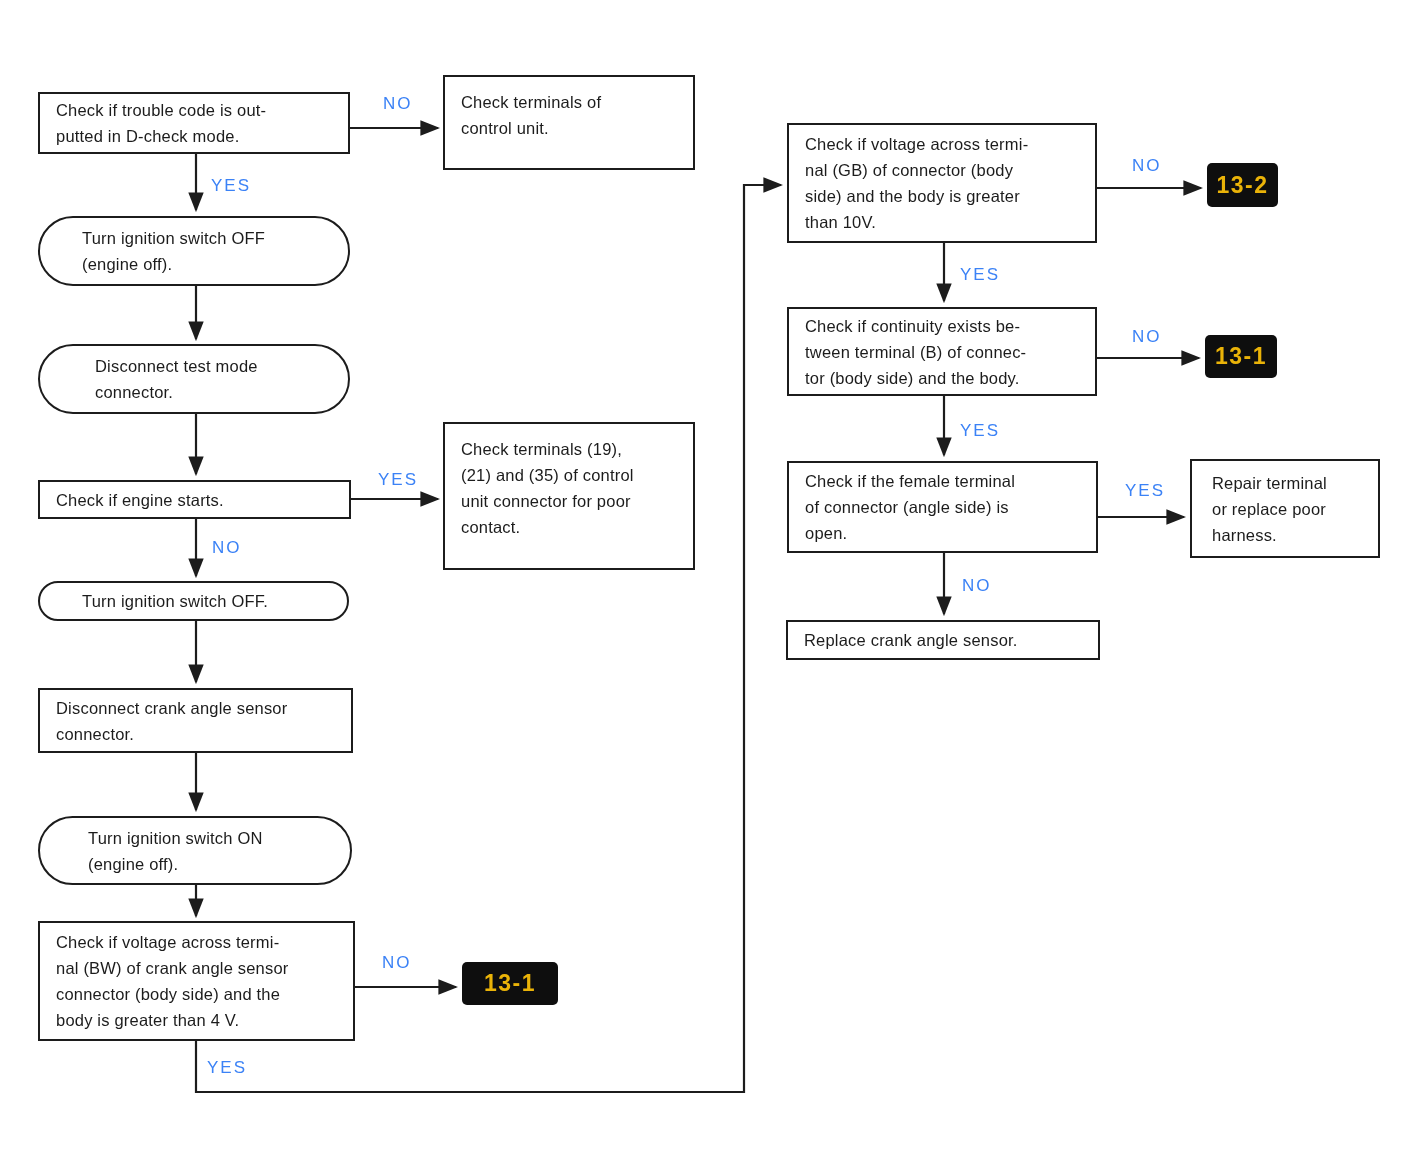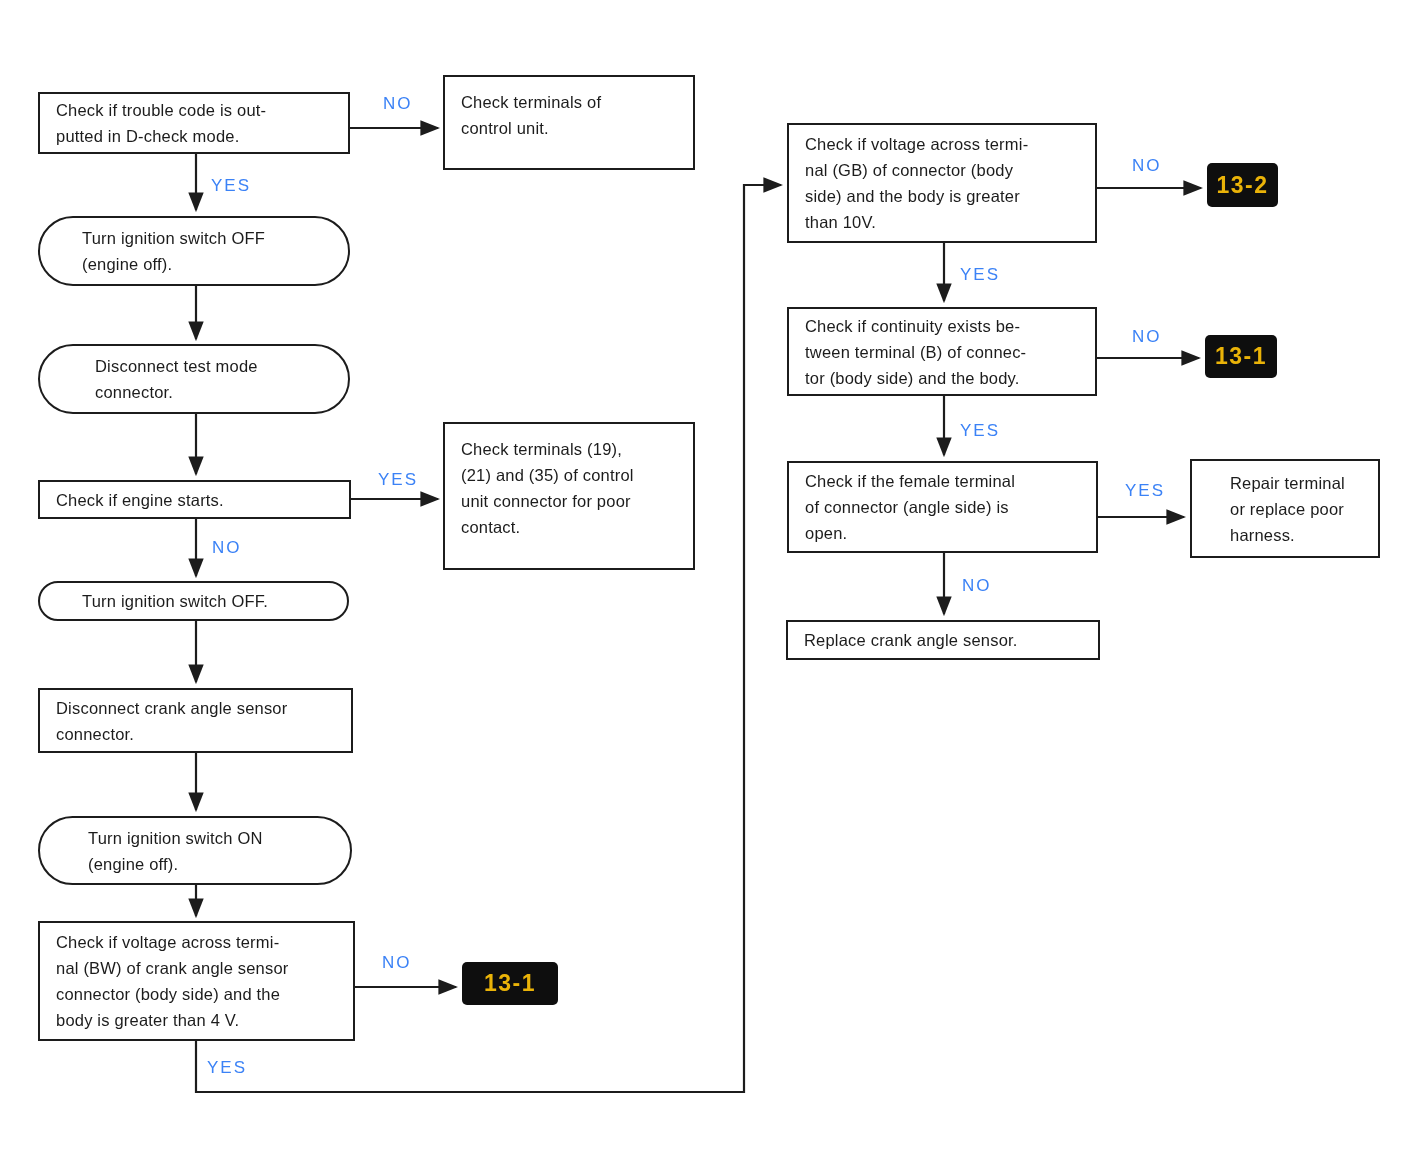--- a/index.html
+++ b/index.html
@@ -10,21 +10,21 @@
   svg.wires{position:absolute;left:0;top:0;width:1417px;height:1171px;}
   .node{
     position:absolute;box-sizing:border-box;background:#ffffff;
     border:2.4px solid #1c1c1c;
     display:flex;flex-direction:column;justify-content:center;
     padding:6px 12px 6px 16px;
     font-size:16.5px;line-height:26px;letter-spacing:.2px;white-space:nowrap;
   }
   .node.top{justify-content:flex-start;padding-top:12px;}
   .node.stadium{border-radius:999px;padding-left:42px;}
-  .node.pad-lg{padding-left:38px;}
+  .node.pad-lg{padding-left:20px;}
   .badge{
     position:absolute;box-sizing:border-box;background:#0e0e0e;color:#eab308;
     display:flex;align-items:center;justify-content:center;
     font-size:23px;font-weight:bold;letter-spacing:1.5px;border-radius:5px;
   }
   .elabel{
     position:absolute;font-size:17px;letter-spacing:2px;color:#3b82f6;
   }
 </style>
 </head>

